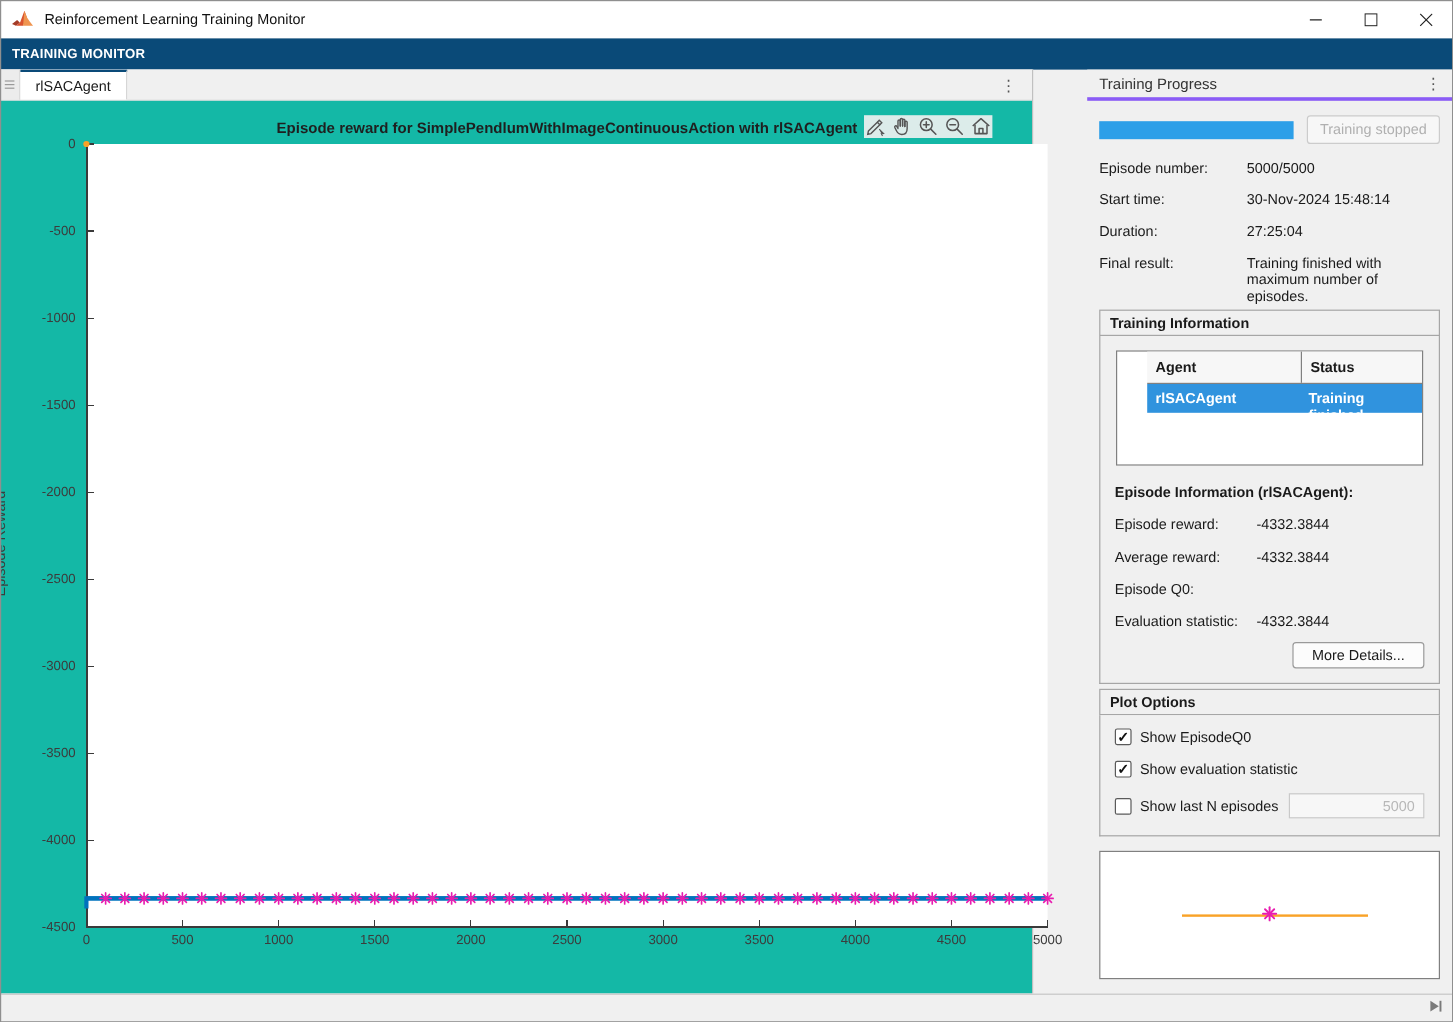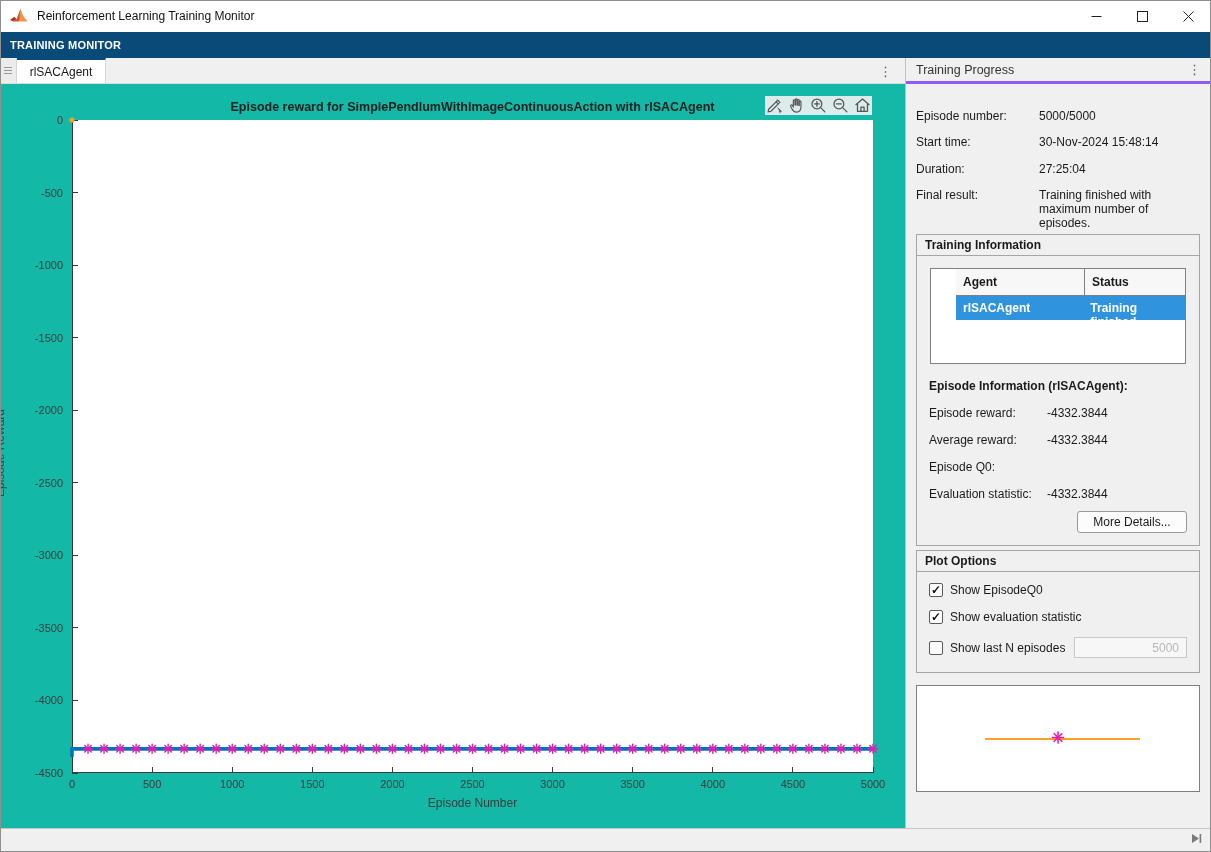--- a/index.html
+++ b/index.html
@@ -18,21 +18,21 @@
   .titlebar-spacer { flex:1; }
   .win-btn { width:46px; height:31px; display:flex; align-items:center; justify-content:center; cursor:default; }
   .win-btn svg { stroke:#222; }
 
   
   .toolstrip { height:26px; background:var(--toolstrip-navy,#0a4a78); color:#fff;
     display:flex; align-items:center; padding-left:10px;
     font-size:11px; font-weight:700; letter-spacing:.2px; }
 
   
-  .workspace { position:absolute; top:58px; left:0; right:0; bottom:24px; display:flex; }
+  .workspace { position:absolute; top:58px; left:0; right:0; bottom:24px; display:flex;gap:45px; }
 
   
   .left-panel { width:906px; background:#f2f2f2; border-right:1px solid #c0c0c0; display:flex; flex-direction:column; }
   .tabstrip { height:26px; background:#f0f0f0; border-bottom:1px solid #dcdcdc; display:flex; position:relative; }
   .tab-drag-handle { width:17px; background:#ececec; border-right:1px solid #d6d6d6; display:flex; flex-direction:column; gap:2px; align-items:center; justify-content:center; }
   .tab-drag-handle i { display:block; width:8px; height:1px; background:#9a9a9a; }
   .tab { min-width:89px; background:#fff; border-top:2px solid var(--toolstrip-navy,#0a4a78);
     border-right:1px solid #d6d6d6; display:flex; align-items:center; justify-content:center;
     font-size:12px; padding:0 12px; }
   .tab-overflow { position:absolute; right:13px; top:0; height:26px; display:flex; align-items:center;
@@ -442,32 +442,35 @@
           <div class="ytick-label" style="top: 145.111px;">-1000</div>
           <div class="ytick-label" style="top: 217.667px;">-1500</div>
           <div class="ytick-label" style="top: 290.222px;">-2000</div>
           <div class="ytick-label" style="top: 362.778px;">-2500</div>
           <div class="ytick-label" style="top: 435.333px;">-3000</div>
           <div class="ytick-label" style="top: 507.889px;">-3500</div>
           <div class="ytick-label" style="top: 580.444px;">-4000</div>
           <div class="ytick-label" style="top: 653px;">-4500</div>
         </div>
 
-      <div class="x-axis-label">Episode Number</div>
       <div class="y-axis-label">Episode Reward</div>
     </div>
   </div>
 
   <div class="side-panel">
     <div class="side-header">
       <span>Training Progress</span>
       <span class="menu-dots">⋮</span>
     </div>
 
     <div class="side-content">
+      <div class="progress-row">
+        <div class="progress-bar"></div>
+        <button class="training-stopped-btn">Training stopped</button>
+      </div>
 
       <div class="info-row">
         <span class="info-label">Episode number:</span>
         <span class="info-value">5000/5000</span>
       </div>
       <div class="info-row">
         <span class="info-label">Start time:</span>
         <span class="info-value">30-Nov-2024 15:48:14</span>
       </div>
       <div class="info-row">

